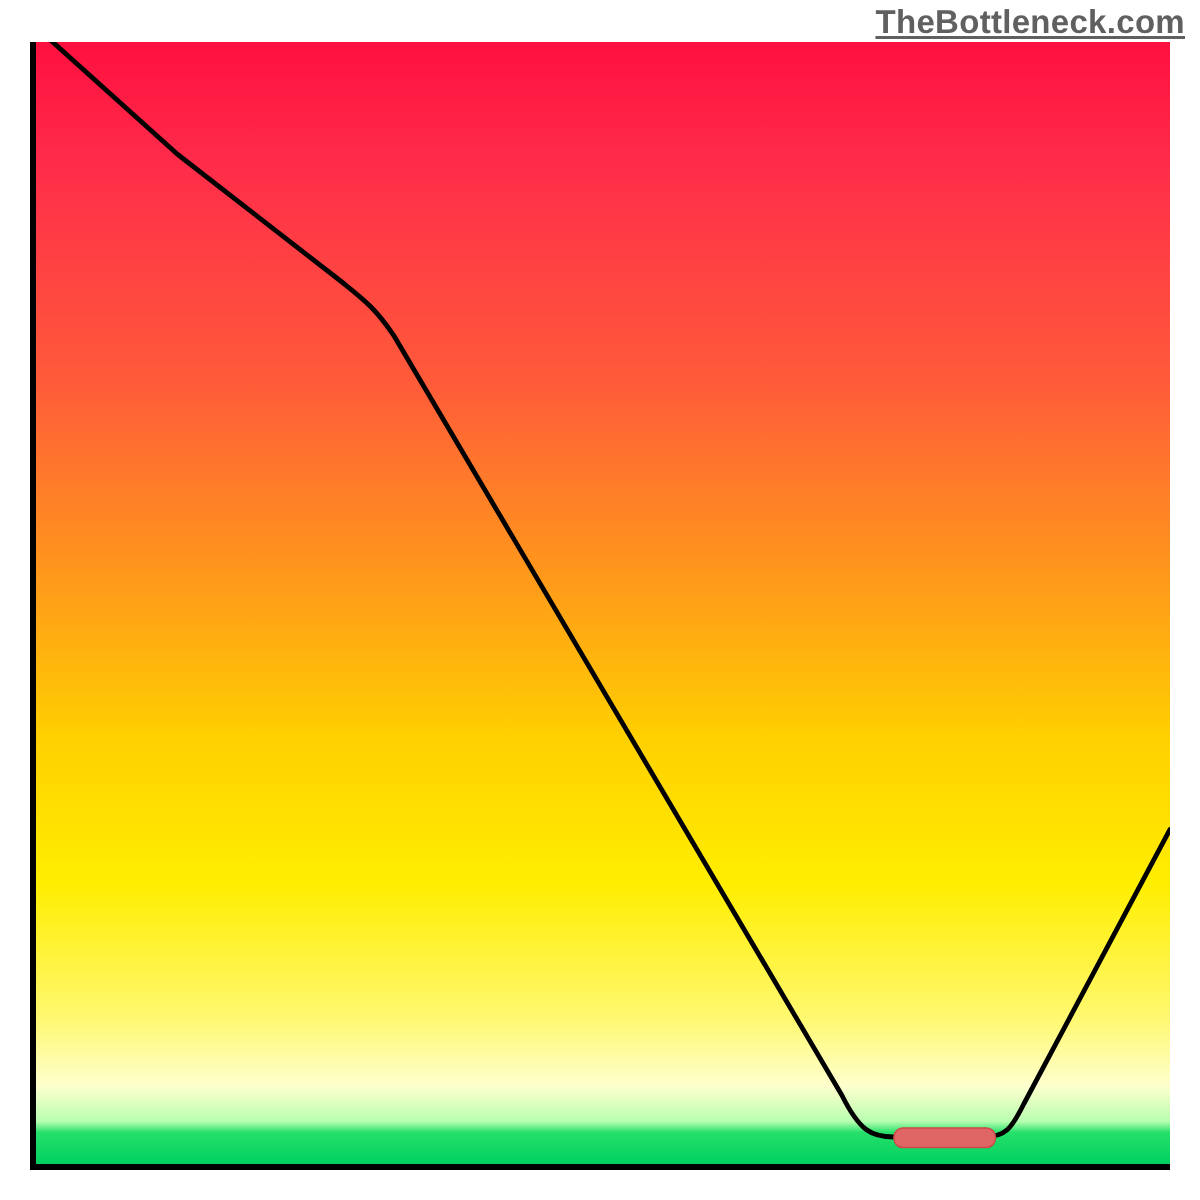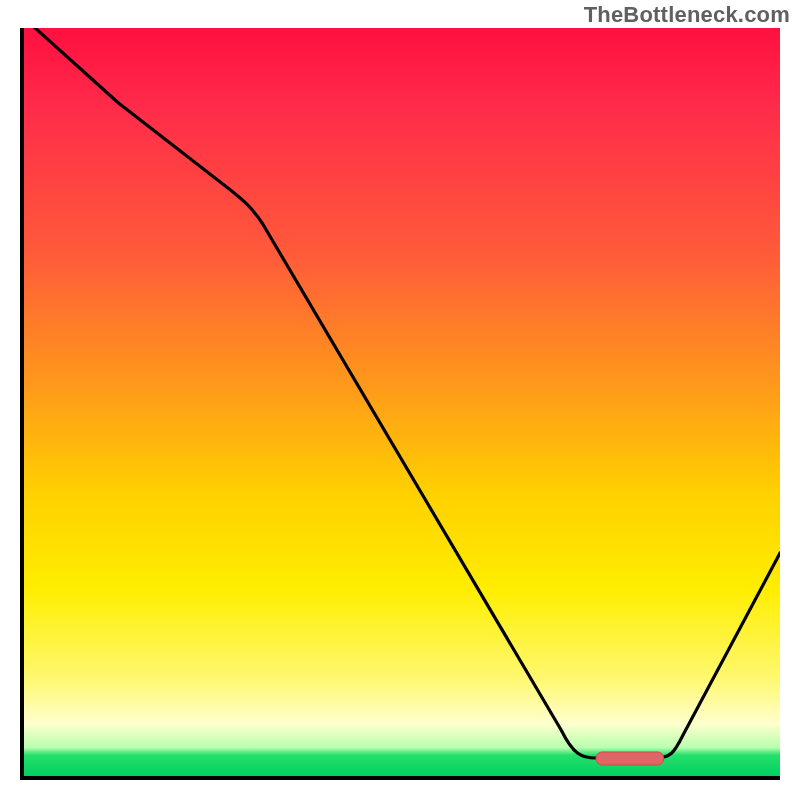--- a/index.html
+++ b/index.html
@@ -18,20 +18,21 @@
   }
   .watermark {
     position: absolute;
     top: 2px;
     right: 10px;
     font-size: 22px;
     font-weight: bold;
     color: #606060;
     letter-spacing: 0.2px;
     z-index: 10;
+    text-decoration: underline;
   }
   .plot-area {
     position: absolute;
     left: 20px;
     top: 28px;
     width: 760px;
     height: 752px;
     box-sizing: border-box;
     border-left: 4px solid #000;
     border-bottom: 4px solid #000;

